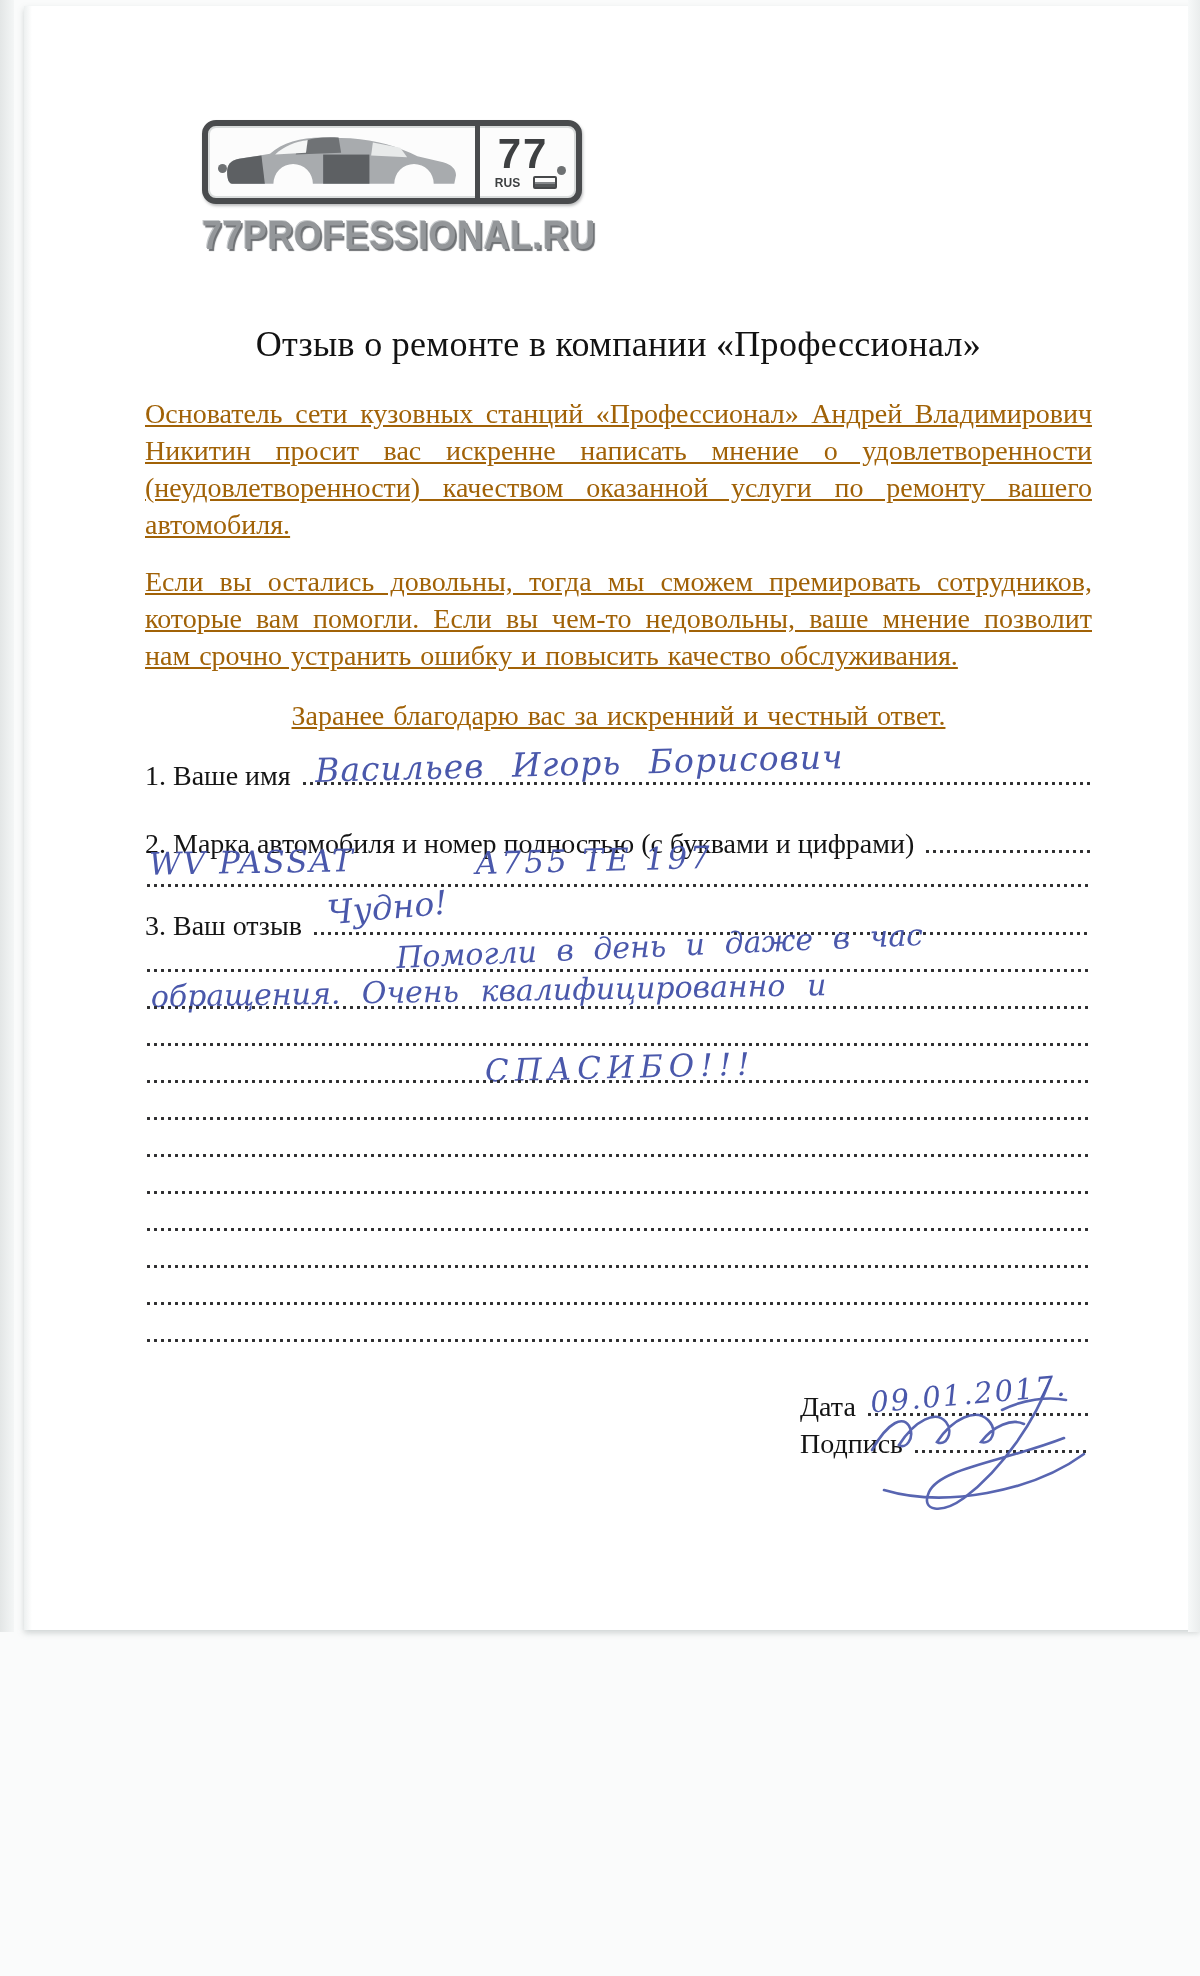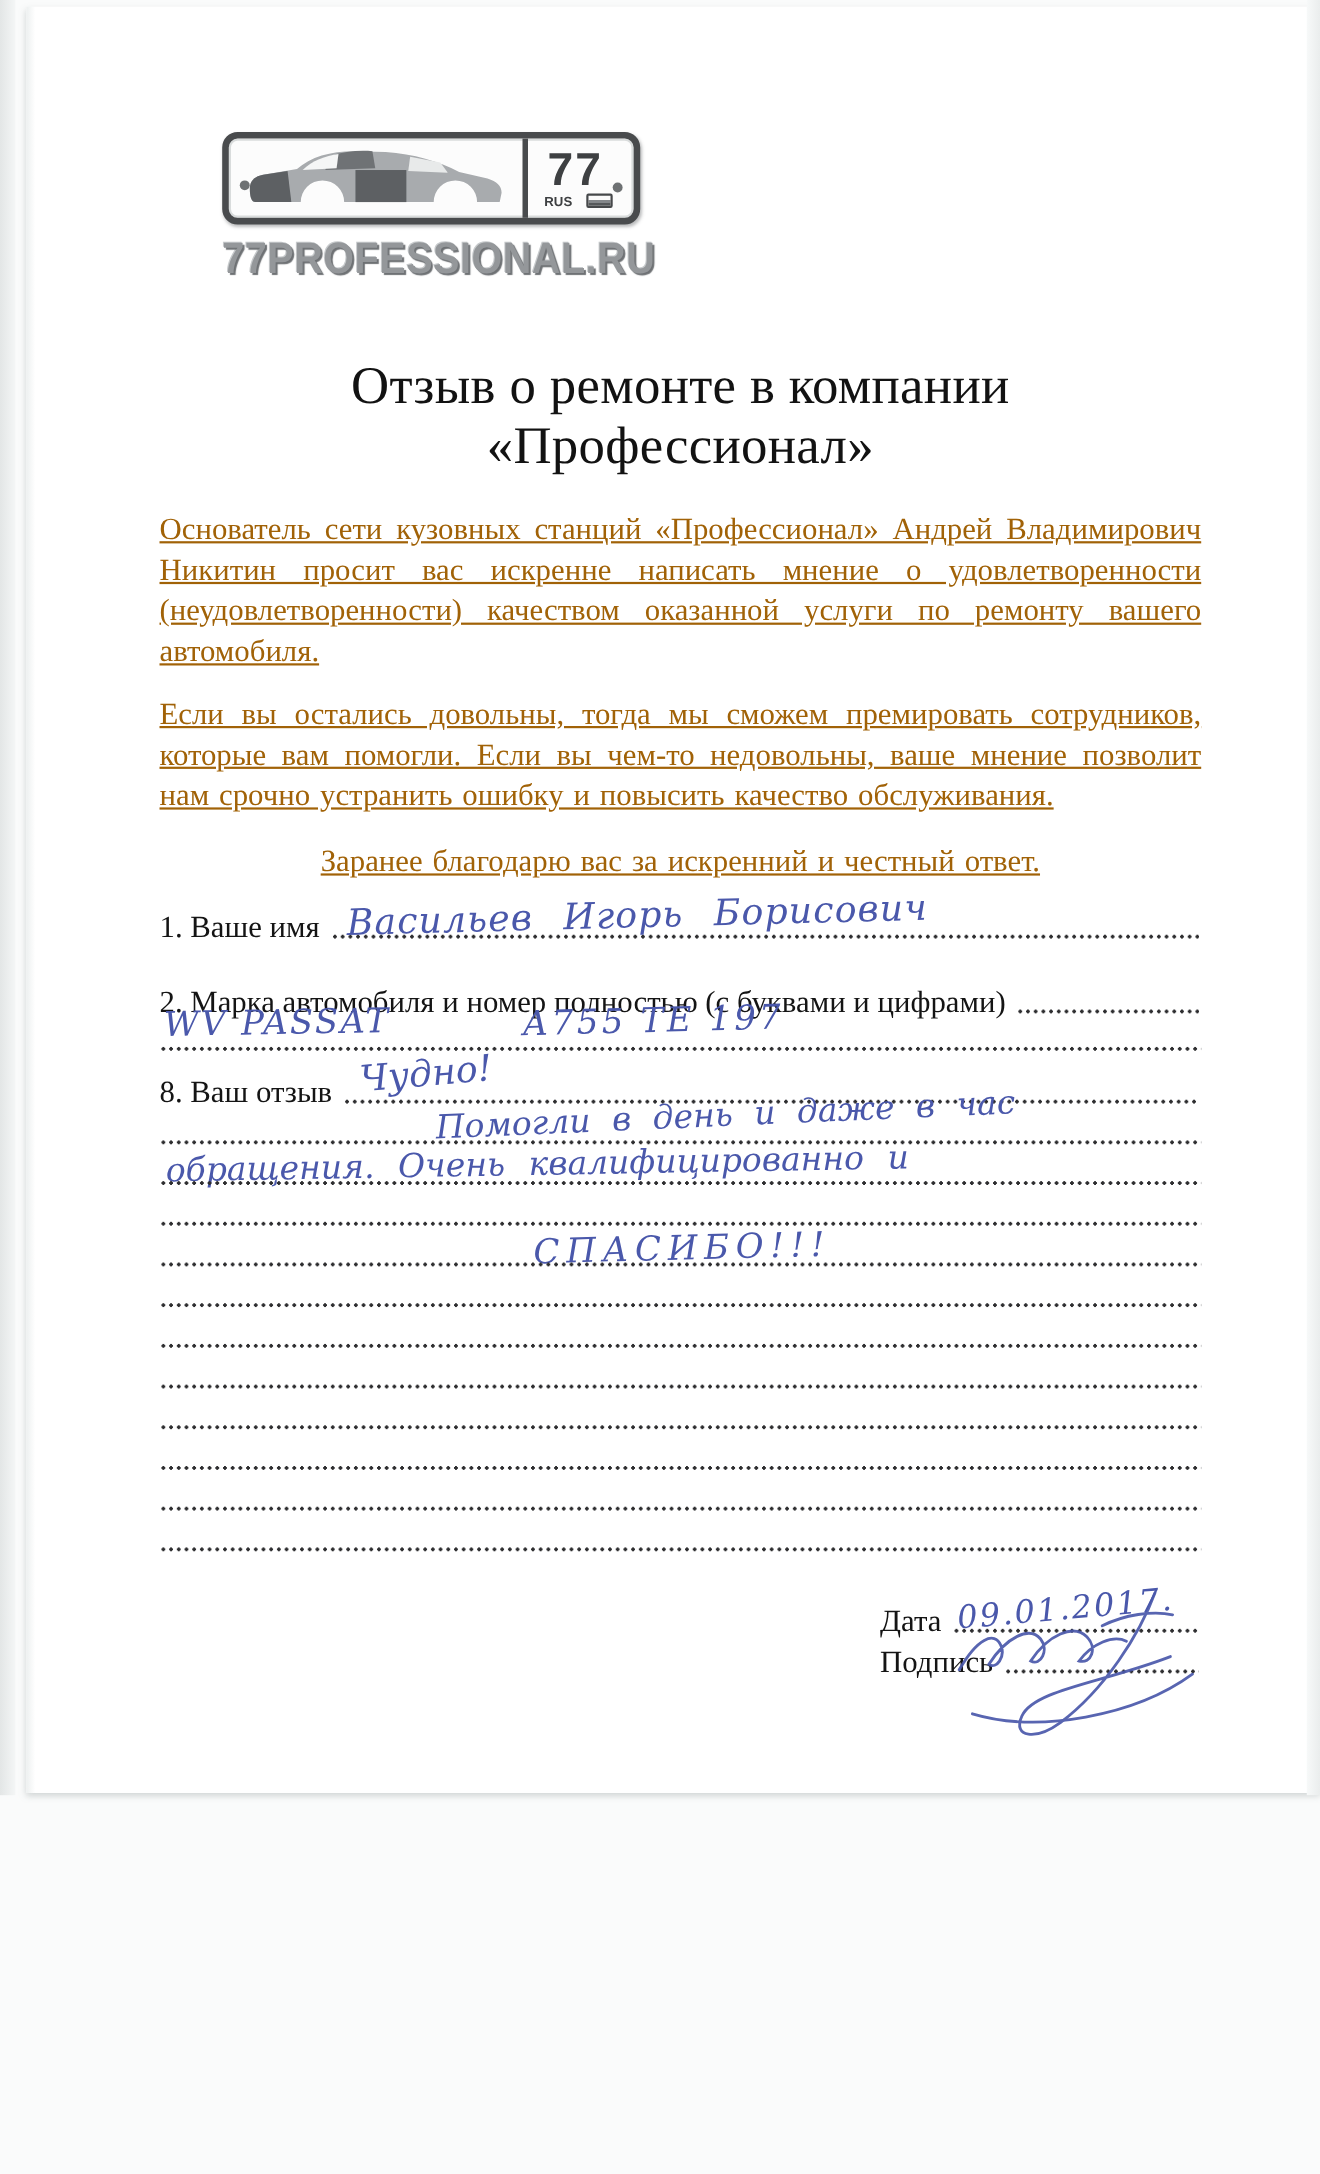--- a/index.html
+++ b/index.html
@@ -33,21 +33,21 @@
   .flag { width:24px; height:13px; border:2px solid #46484a; border-radius:2px;
     background:linear-gradient(#fafafa 45%, #84878a 45% 72%, #55585a 72%); }
   .screw { position:absolute; width:9px; height:9px; border-radius:50%; background:#6e7173; }
   .screw.sl { left:10px; top:38px; }
   .screw.sr { right:10px; top:40px; }
   .brand { margin-top:9px; font:800 40px/44px "Liberation Sans", sans-serif; color:#94979a;
     white-space:nowrap; transform:scaleX(.9); transform-origin:left;
     text-shadow:2px 2px 1px #6e7174, -1px -1px 0 #c7cacc; letter-spacing:0.5px; }
 
   
-  .title { margin-top:66px; text-align:center; font-weight:400; font-size:48px; color:#121212; letter-spacing:.3px;font-family:Liberation Serif, serif; }
+  .title { margin-top:66px; text-align:center; font-weight:400; font-size:36px; color:#121212; letter-spacing:.3px;font-family:Liberation Serif, serif; }
   .para { margin:20px 0 0; font-size:28px; line-height:37px; text-align:justify; color:#a16207; word-spacing:2px;text-decoration:underline; }
   .para.first { margin-top:30px; }
   .para.last { margin-top:23px; text-align:center; }
 
   
   .dots-fill { flex:1; align-self:flex-end; height:9px; margin:0 2px 5px 10px;
     background-image:radial-gradient(circle,#2e2e30 1.4px,transparent 1.7px);
     background-size:7px 7px; background-repeat:repeat-x; background-position:0 100%; }
   .dl { position:relative; height:37px; }
   .dl::after { content:""; position:absolute; left:0; right:0; bottom:5px; height:7px;
@@ -124,21 +124,21 @@
       <div class="frow car-label">
         <span>2. Марка автомобиля и номер полностью (с буквами и цифрами)</span>
         <span class="dots-fill"></span>
       </div>
       <div class="dl field2-line">
         <span class="hw hw-car">WV PASSAT</span>
         <span class="hw hw-plate">А755 ТЕ 197</span>
       </div>
 
       <div class="frow review-label">
-        <span>8. Ваш отзыв</span>
+        <span>3. Ваш отзыв</span>
         <span class="dots-fill"></span>
         <span class="hw hw-chudno">Чудно!</span>
       </div>
       <div class="review">
         <div class="dl">
           <span class="hw hw-r0">Помогли  в  день  и  даже  в час</span>
         </div>
         <div class="dl">
           <span class="hw hw-r1">обращения.  Очень  квалифицированно  и</span>
         </div>

